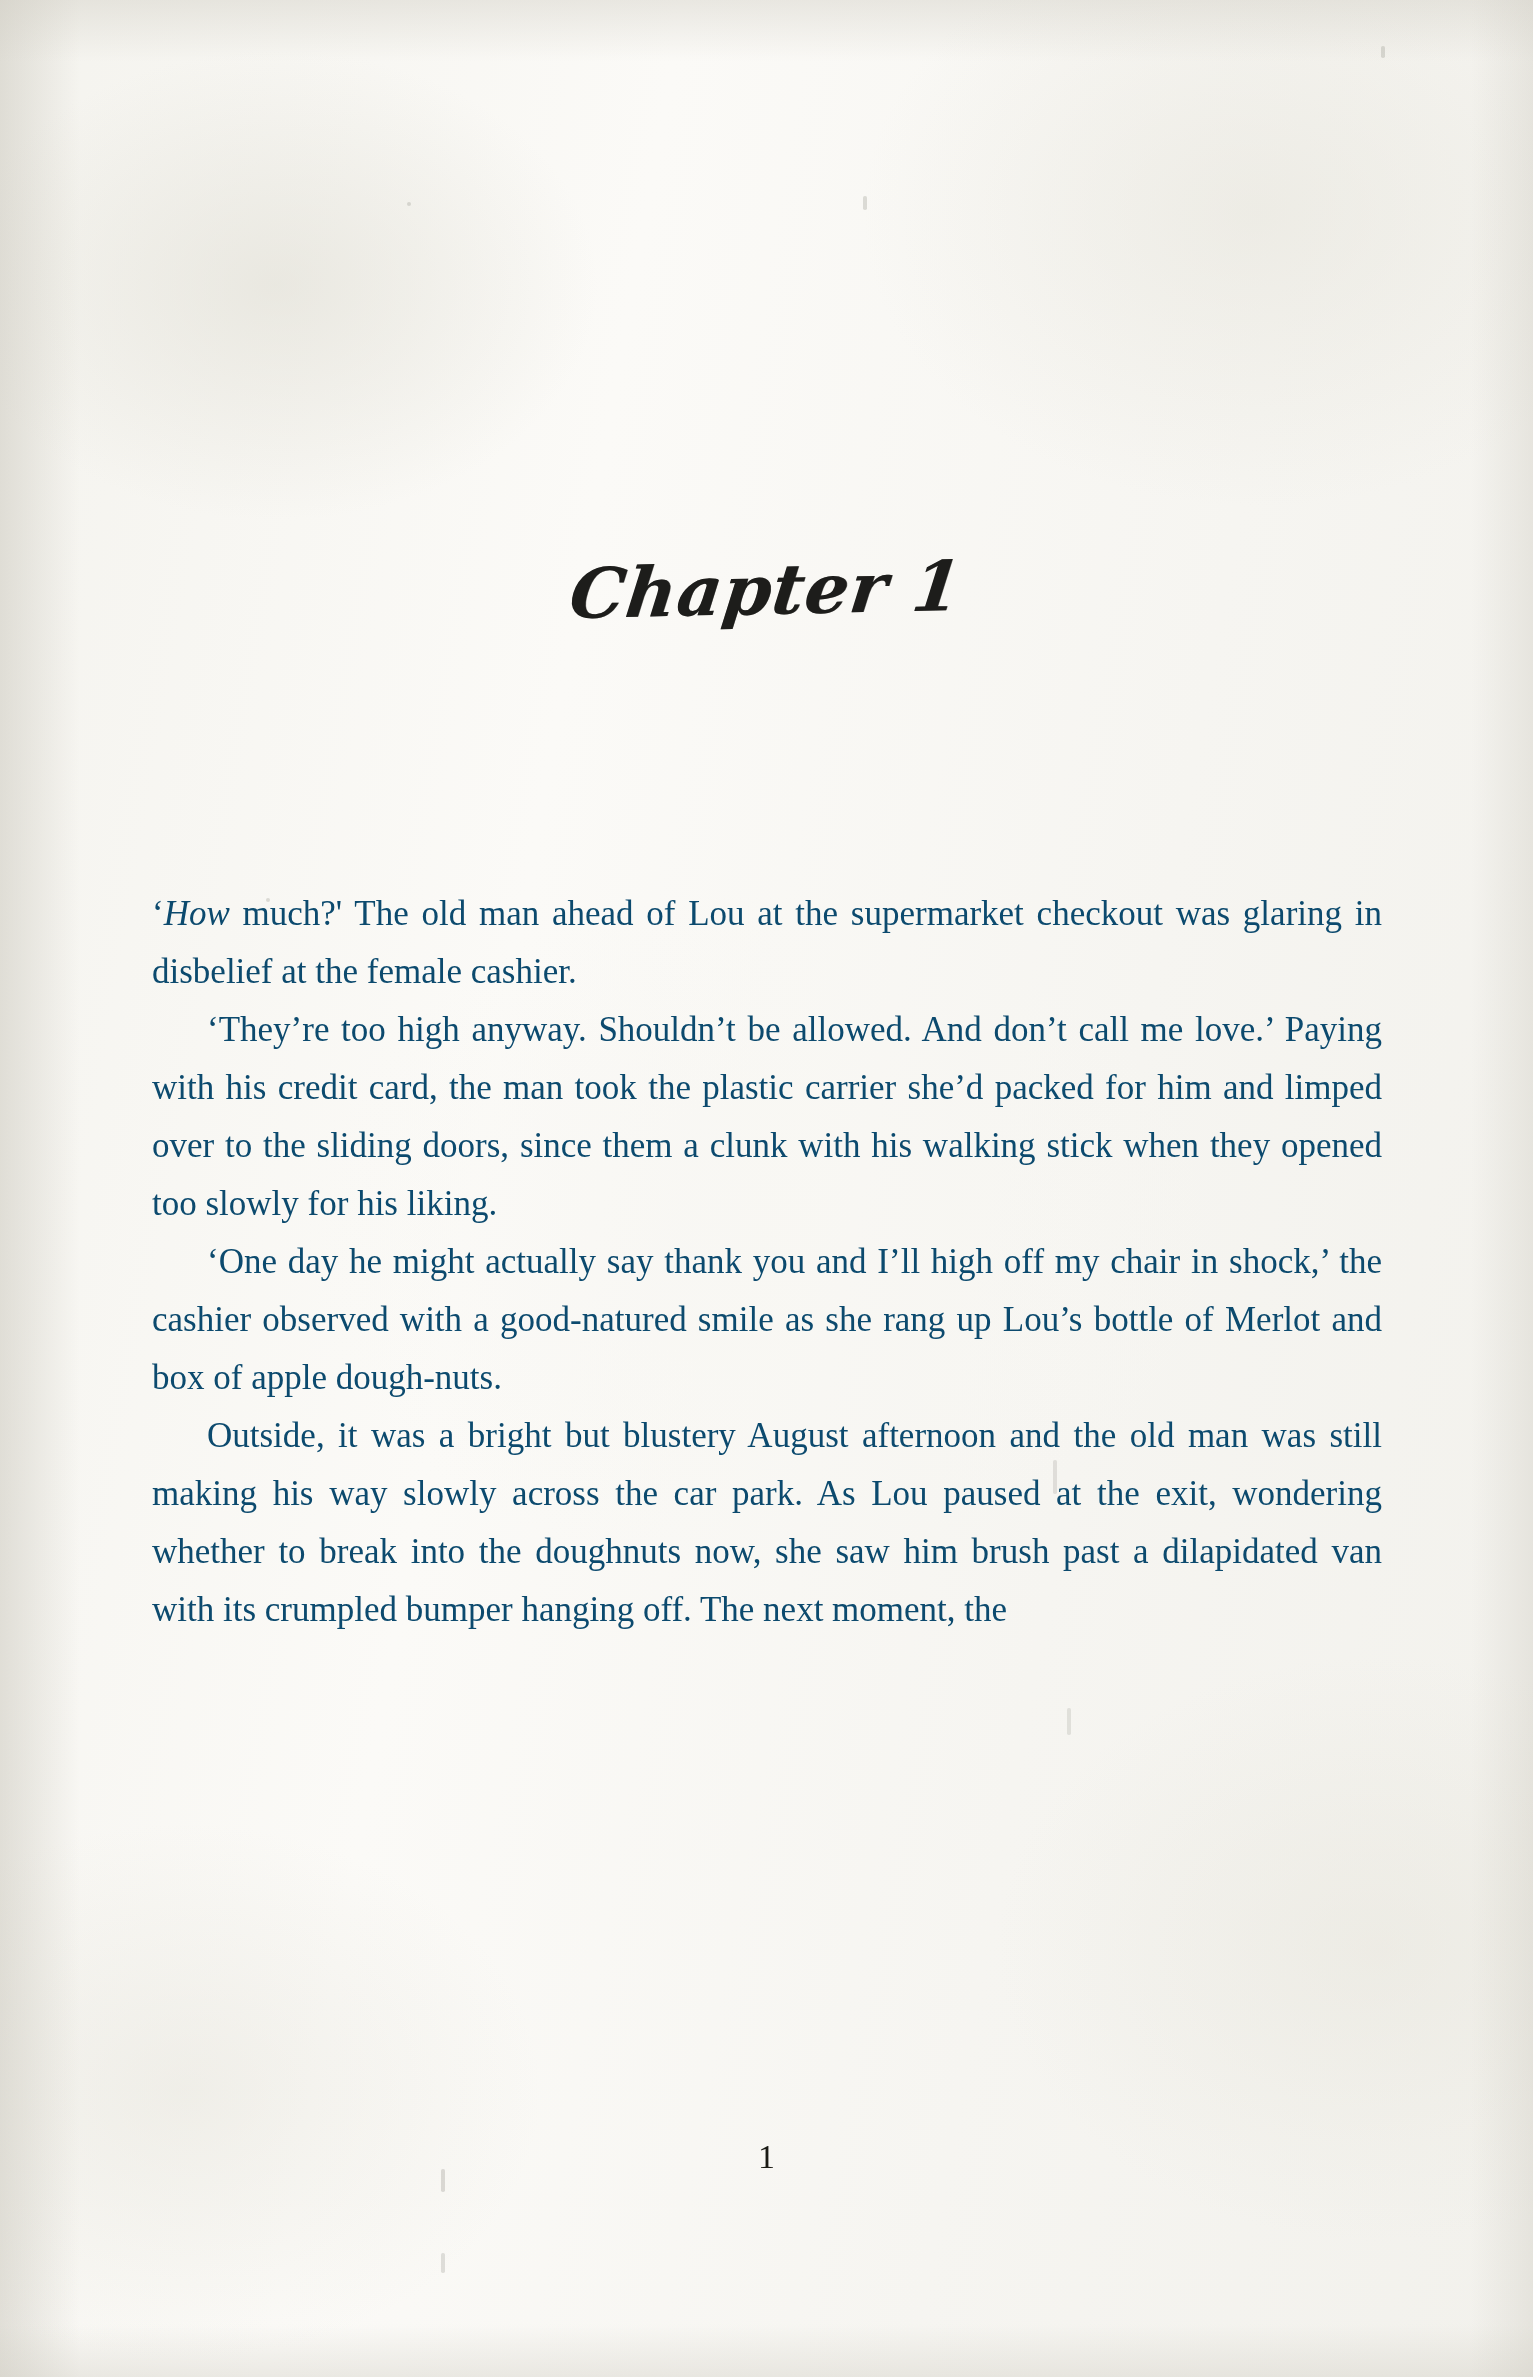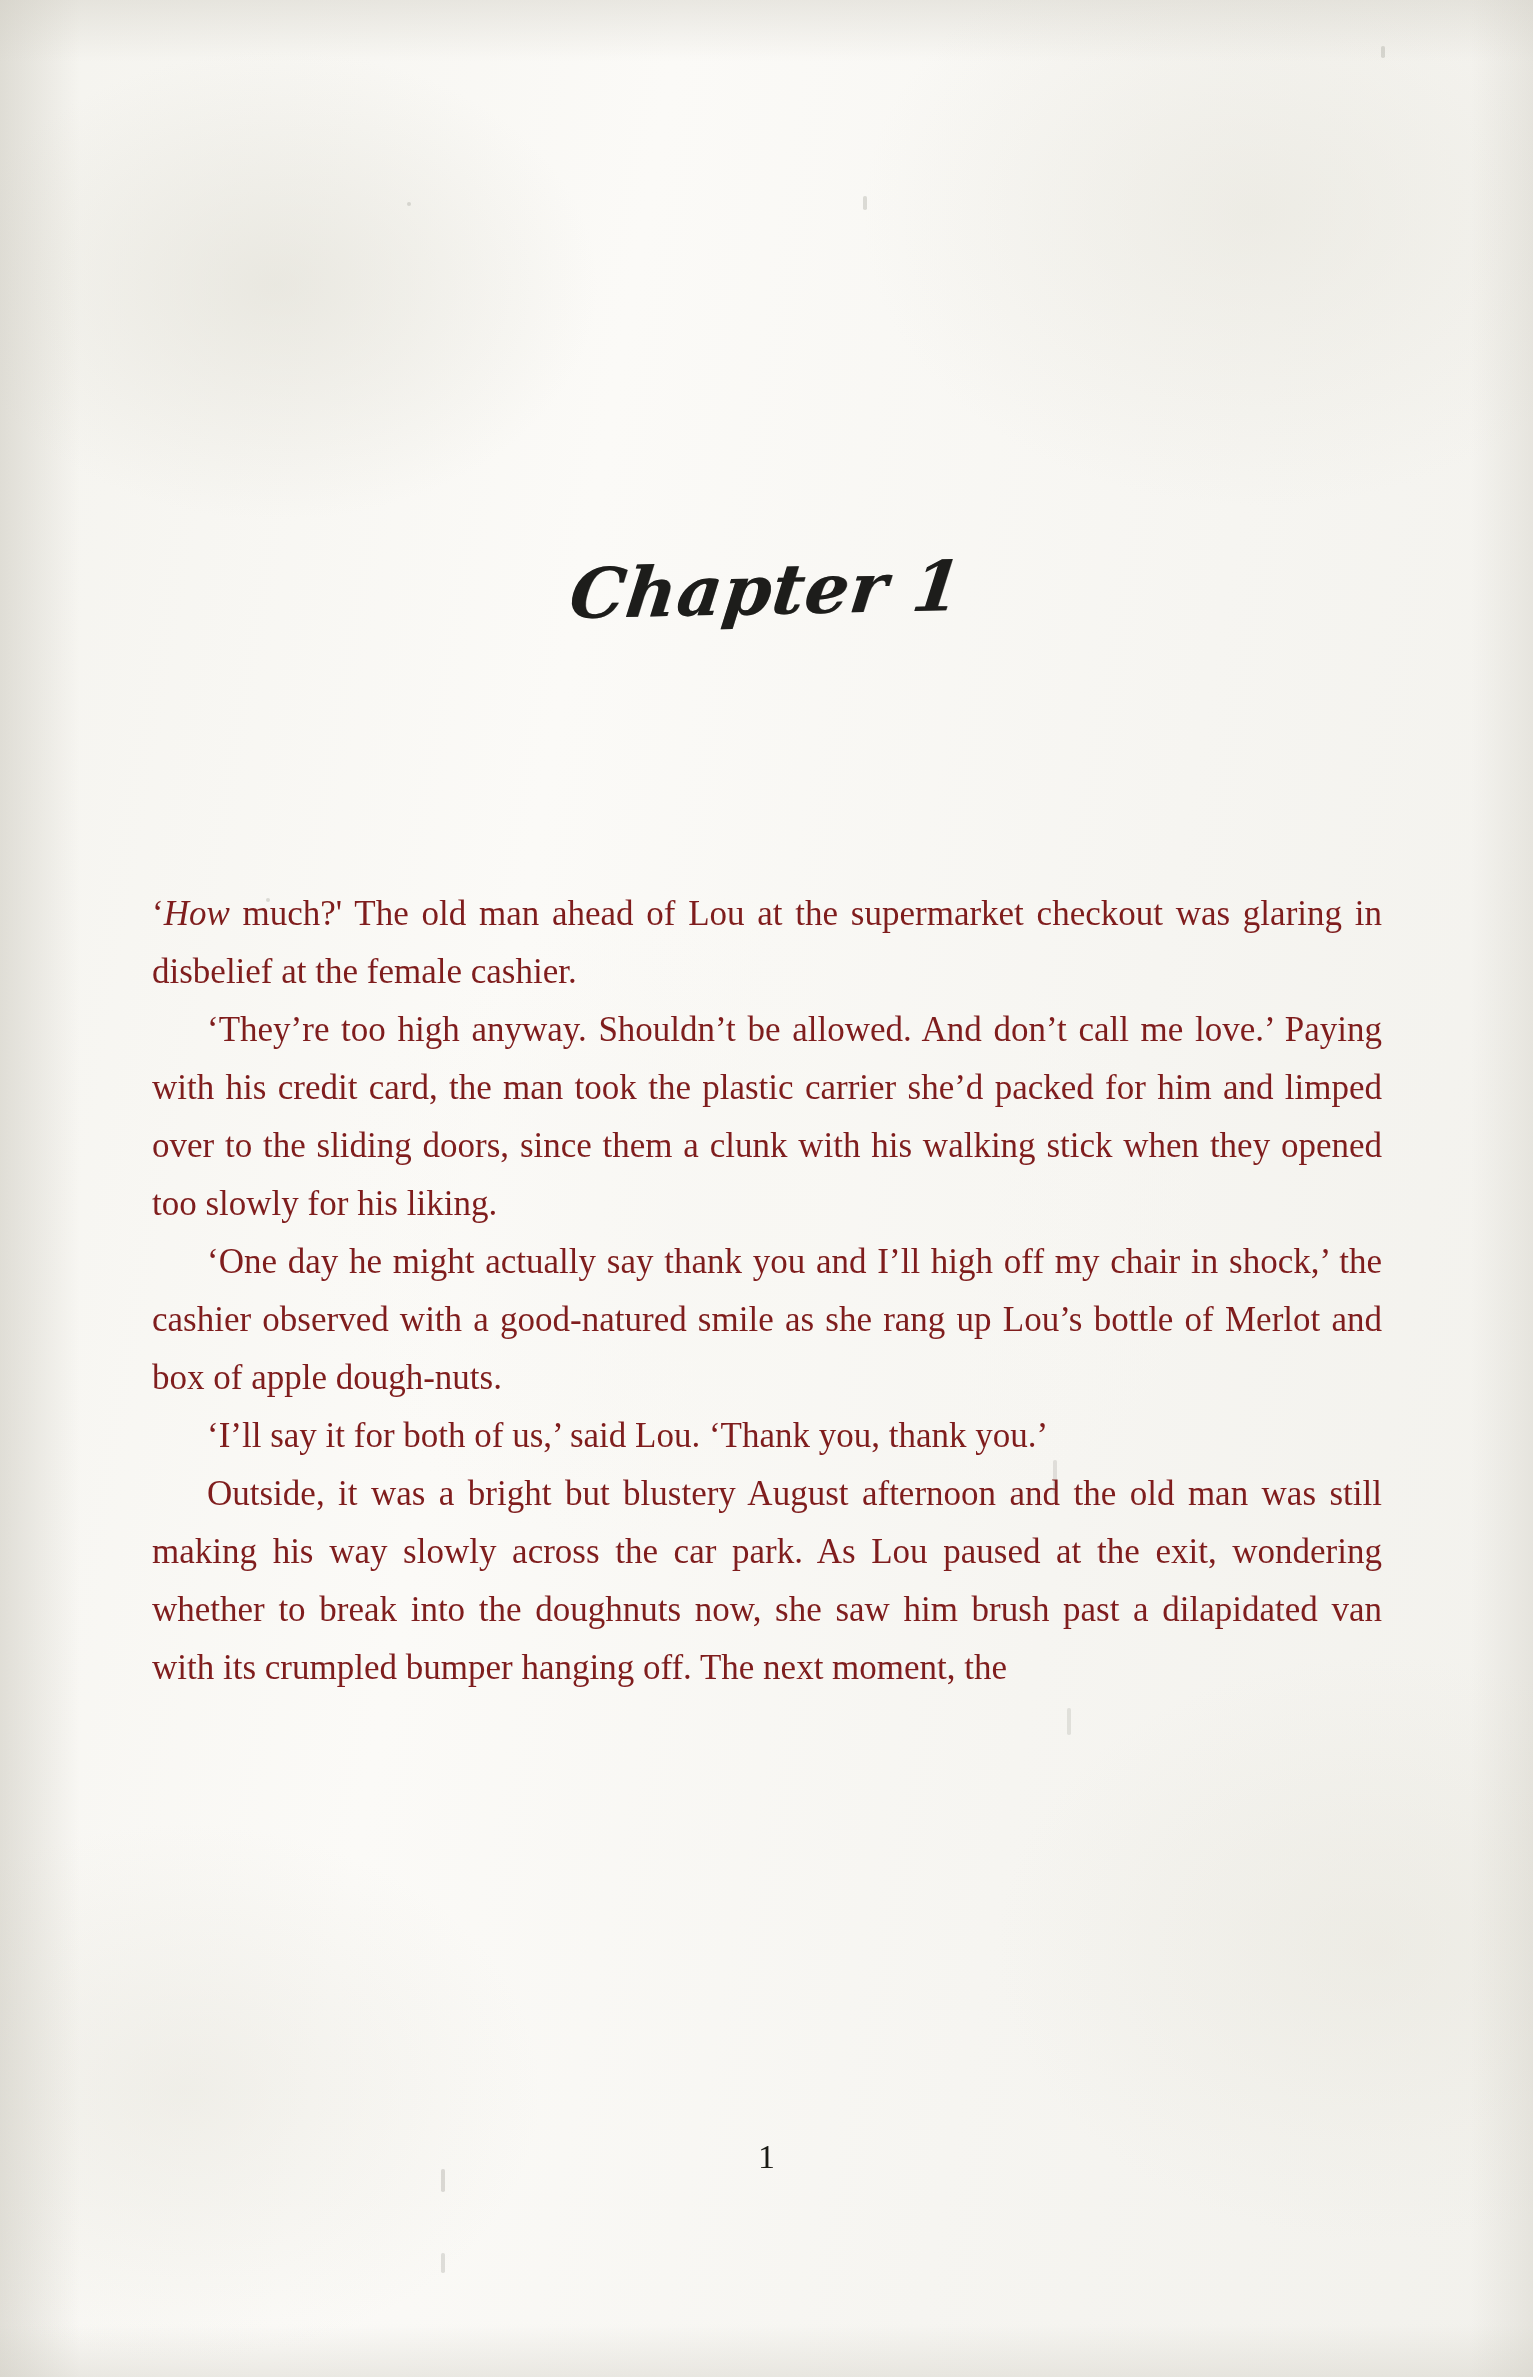--- a/index.html
+++ b/index.html
@@ -95,21 +95,21 @@
     text-shadow: 0.4px 0 0 rgba(30,30,28,0.55);
   }
 
   .body-text {
     position: absolute;
     top: 885px;
     left: 152px;
     width: 1230px;
     font-size: 35px;
     line-height: 58px;
-    color: #7f1d1d;
+    color: #0c4a6e;
     text-align: justify;
     text-justify: inter-word;
     -webkit-hyphens: none;
     hyphens: none;
   }
   .body-text p {
     margin: 0;
   }
   .body-text p.indent {
     text-indent: 55px;
@@ -151,21 +151,20 @@
   <div class="content">
 
     <div class="chapter-heading">
       <span class="chapter-title">Chapter 1</span>
     </div>
 
     <div class="body-text">
       <p><span>‘</span><em>How</em><span> much?' The old man ahead of Lou at the supermarket checkout was glaring in disbelief at the female cashier.</span></p>
       <p class="indent">‘They’re too high anyway. Shouldn’t be allowed. And don’t call me love.’ Paying with his credit card, the man took the plastic carrier she’d packed for him and limped over to the sliding doors, since them a clunk with his walking stick when they opened too slowly for his liking.</p>
       <p class="indent">‘One day he might actually say thank you and I’ll high off my chair in shock,’ the cashier observed with a good-natured smile as she rang up Lou’s bottle of Merlot and box of apple dough-nuts.</p>
-      <p class="indent">‘I’ll say it for both of us,’ said Lou. ‘Thank you, thank you.’</p>
       <p class="indent">Outside, it was a bright but blustery August afternoon and the old man was still making his way slowly across the car park. As Lou paused at the exit, wondering whether to break into the doughnuts now, she saw him brush past a dilapidated van with its crumpled bumper hanging off. The next moment, the</p>
     </div>
 
     <div class="folio">
       <span>1</span>
     </div>
 
   </div>
 </div>
 

